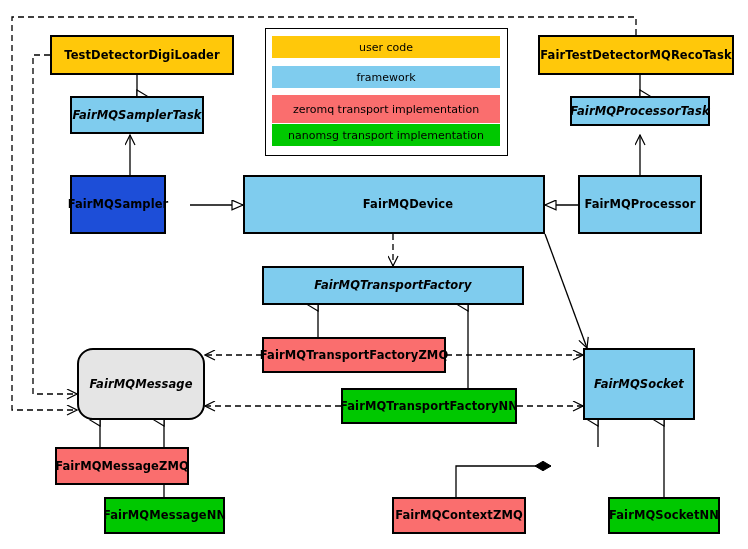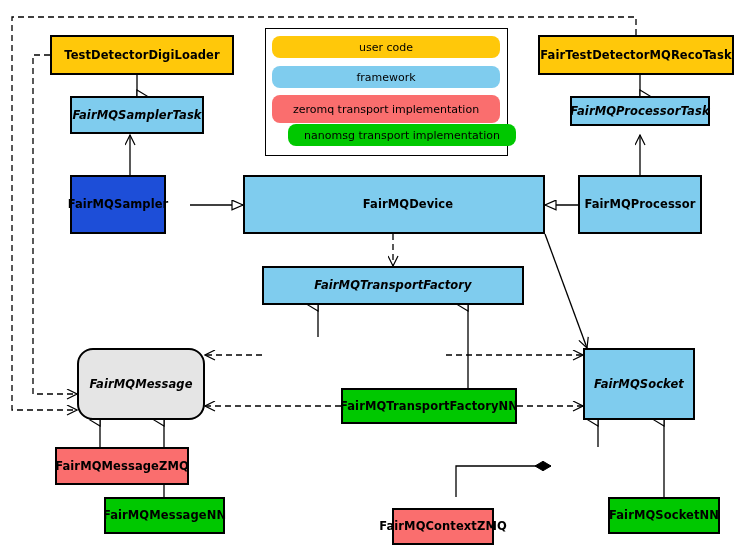--- a/index.html
+++ b/index.html
@@ -54,21 +54,20 @@
   .legend-row {
     position: absolute;
     box-sizing: border-box;
     display: flex;
     align-items: center;
     justify-content: center;
     font-size: 11px;
     font-weight: normal;
     color: #000000;
     z-index: 3;
-    border-radius: 8px;
   }
 </style>
 </head>
 <body>
 
 <div id="diagram">
 
   <svg id="edges" width="748" height="549" viewBox="0 0 748 549">
     <defs>
       <marker id="hollowTri-up" markerWidth="14" markerHeight="12" refX="7" refY="11" orient="auto-start-reverse" markerUnits="userSpaceOnUse">
@@ -135,21 +134,21 @@
 
   <div class="legend-row" style="left:272px; top:36px; width:228px; height:22px; background:#FFC80A;">
     <span>user code</span>
   </div>
   <div class="legend-row" style="left:272px; top:66px; width:228px; height:22px; background:#7FCCEE;">
     <span>framework</span>
   </div>
   <div class="legend-row" style="left:272px; top:95px; width:228px; height:28px; background:#FA6E6E;">
     <span>zeromq transport implementation</span>
   </div>
-  <div class="legend-row" style="left:288px; top:124px; width:228px; height:22px; background:#00C800;">
+  <div class="legend-row" style="left:272px; top:124px; width:228px; height:22px; background:#00C800;">
     <span>nanomsg transport implementation</span>
   </div>
 
   <div class="node" style="left:50px; top:35px; width:184px; height:40px; background:#FFC80A;">
     <span>TestDetectorDigiLoader</span>
   </div>
 
   <div class="node" style="left:538px; top:35px; width:196px; height:40px; background:#FFC80A;">
     <span>FairTestDetectorMQRecoTask</span>
   </div>
@@ -171,20 +170,23 @@
   </div>
 
   <div class="node" style="left:578px; top:175px; width:124px; height:59px; background:#7FCCEE;">
     <span>FairMQProcessor</span>
   </div>
 
   <div class="node abstract" style="left:262px; top:266px; width:262px; height:39px; background:#7FCCEE;">
     <span>FairMQTransportFactory</span>
   </div>
 
+  <div class="node" style="left:262px; top:337px; width:184px; height:36px; background:#FA6E6E;">
+    <span>FairMQTransportFactoryZMQ</span>
+  </div>
 
   <div class="node" style="left:341px; top:388px; width:176px; height:36px; background:#00C800;">
     <span>FairMQTransportFactoryNN</span>
   </div>
 
   <div class="node abstract" style="left:77px; top:348px; width:128px; height:72px; background:#e5e5e5;border-radius:16px;">
     <span>FairMQMessage</span>
   </div>
 
   <div class="node abstract" style="left:583px; top:348px; width:112px; height:72px; background:#7FCCEE;">
@@ -193,21 +195,21 @@
 
   <div class="node" style="left:33px; top:447px; width:134px; height:38px; background:#FA6E6E;margin-left:22px;">
     <span>FairMQMessageZMQ</span>
   </div>
 
   <div class="node" style="left:104px; top:497px; width:121px; height:37px; background:#00C800;">
     <span>FairMQMessageNN</span>
   </div>
 
 
-  <div class="node" style="left:392px; top:497px; width:102px; height:37px; background:#FA6E6E;margin-top:11px;">
+  <div class="node" style="left:392px; top:497px; width:134px; height:37px; background:#FA6E6E;">
     <span>FairMQContextZMQ</span>
   </div>
 
   <div class="node" style="left:608px; top:497px; width:112px; height:37px; background:#00C800;">
     <span>FairMQSocketNN</span>
   </div>
 
 </div>
 
 </body></html>

